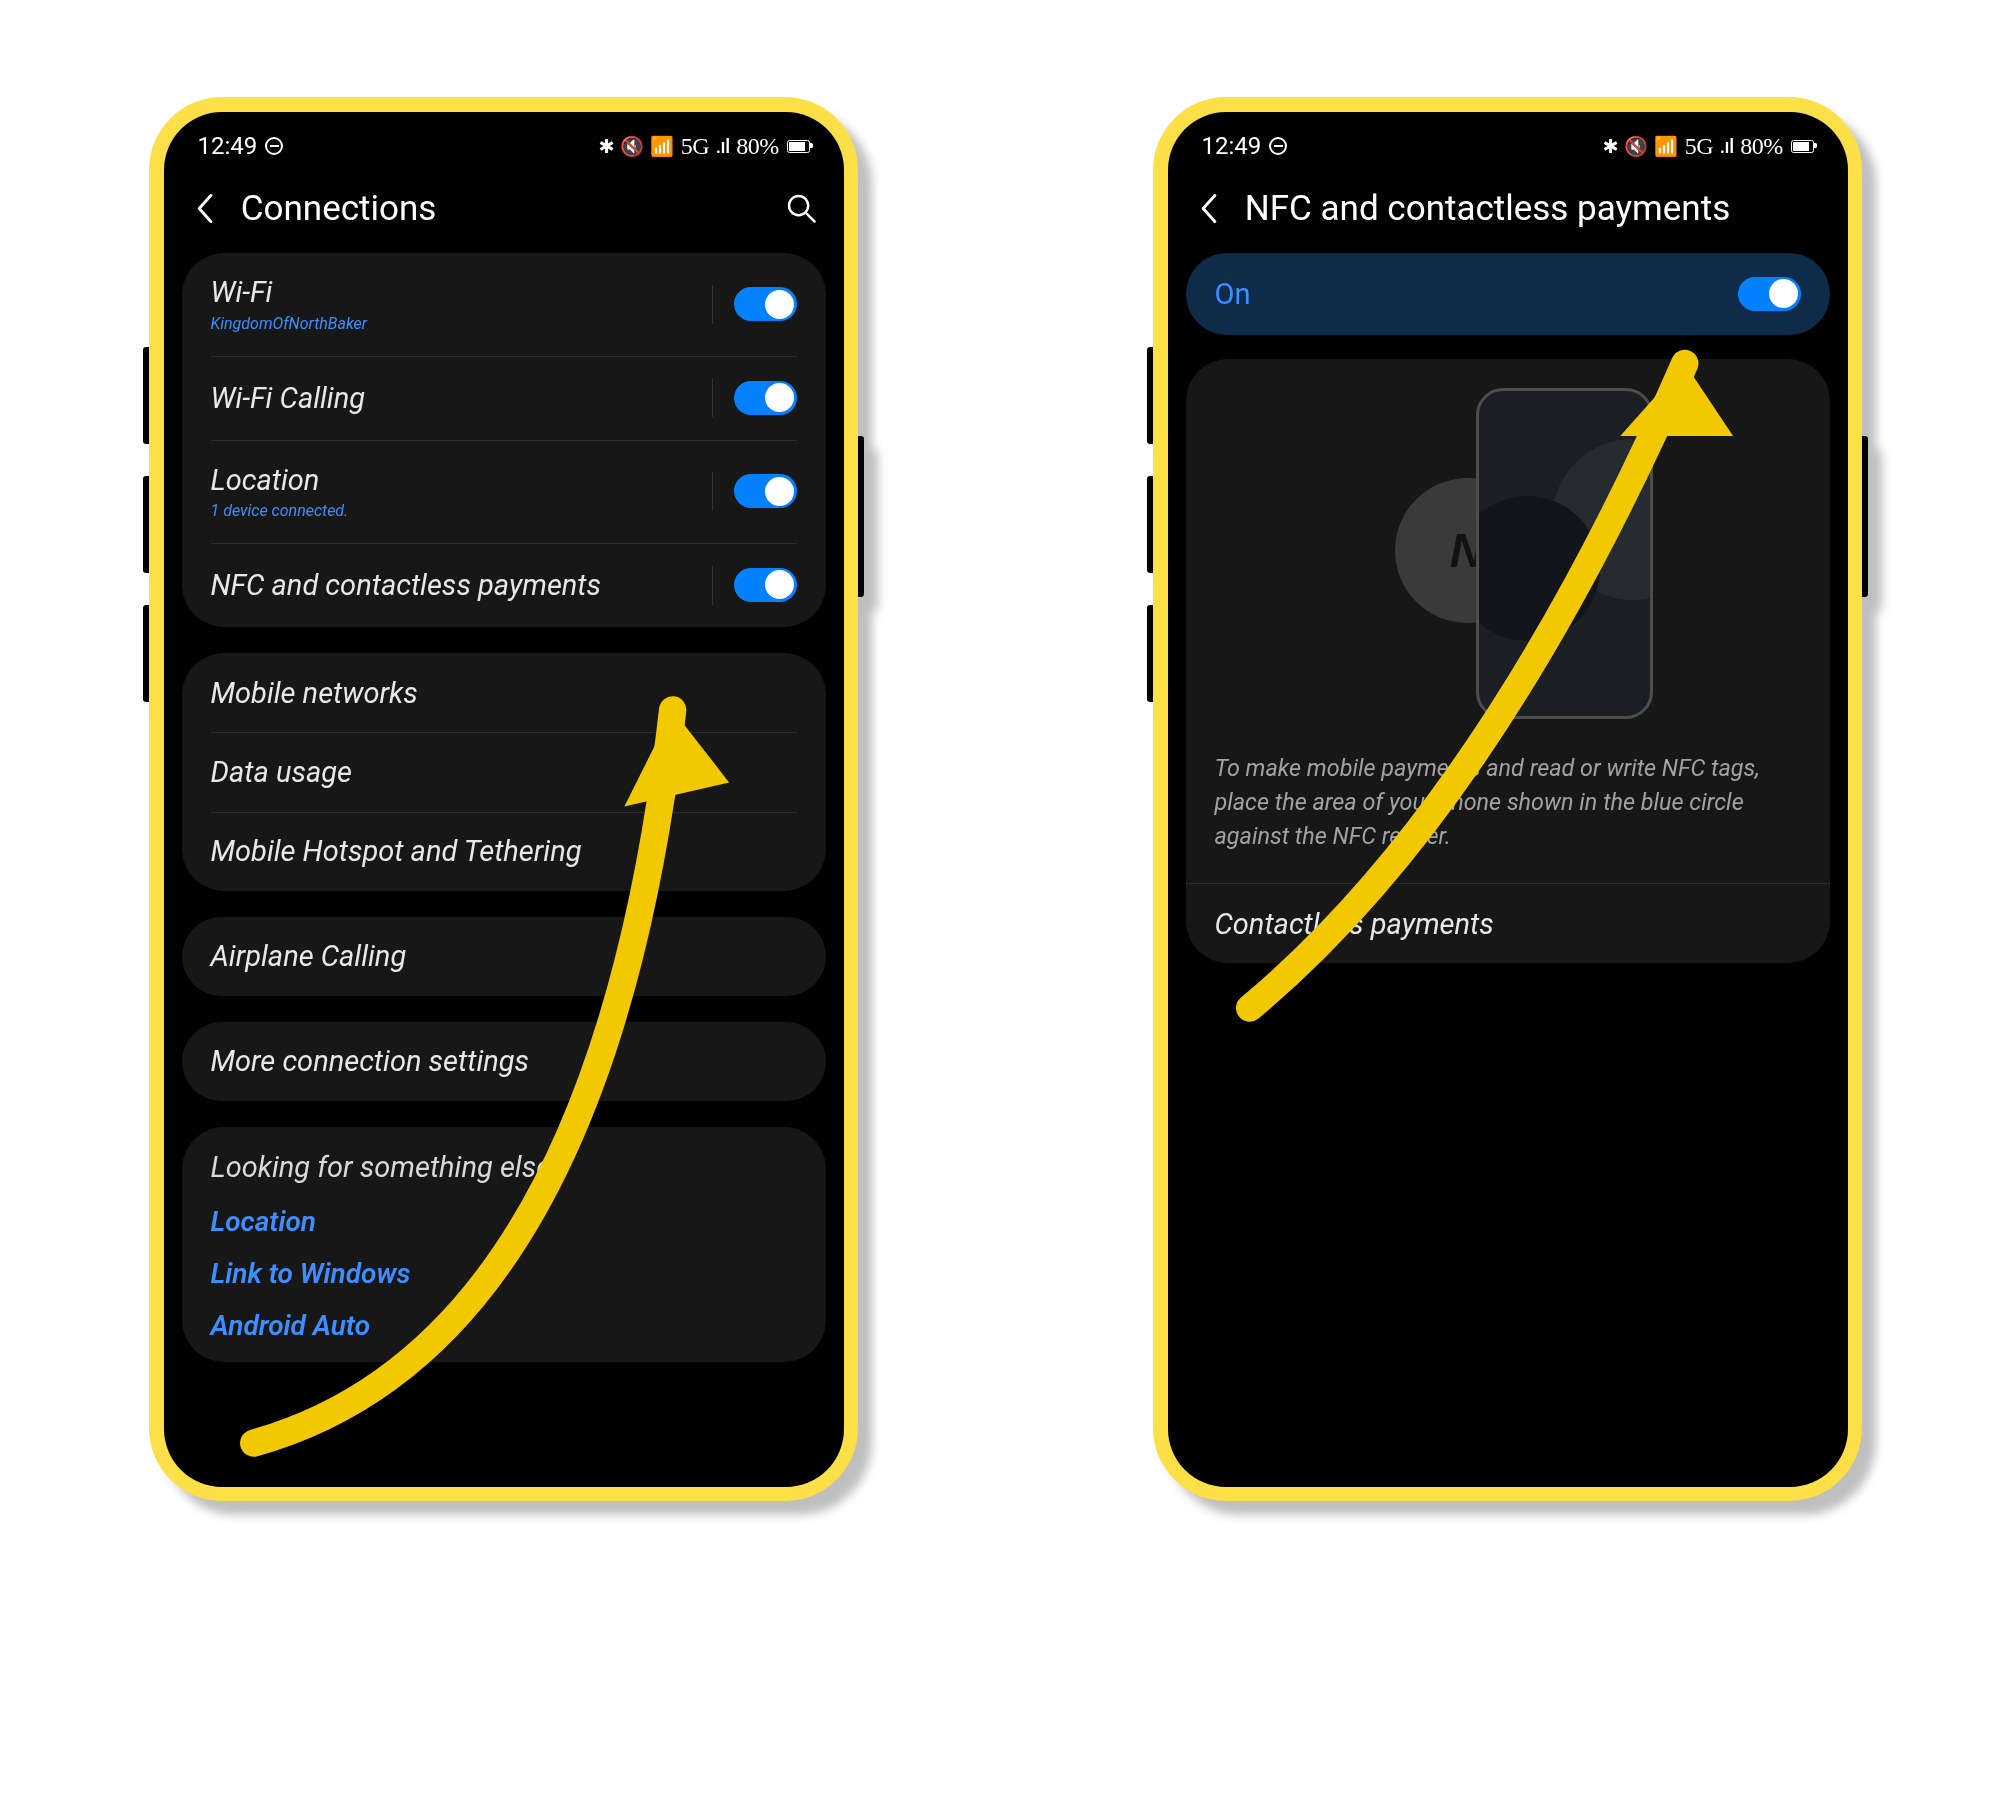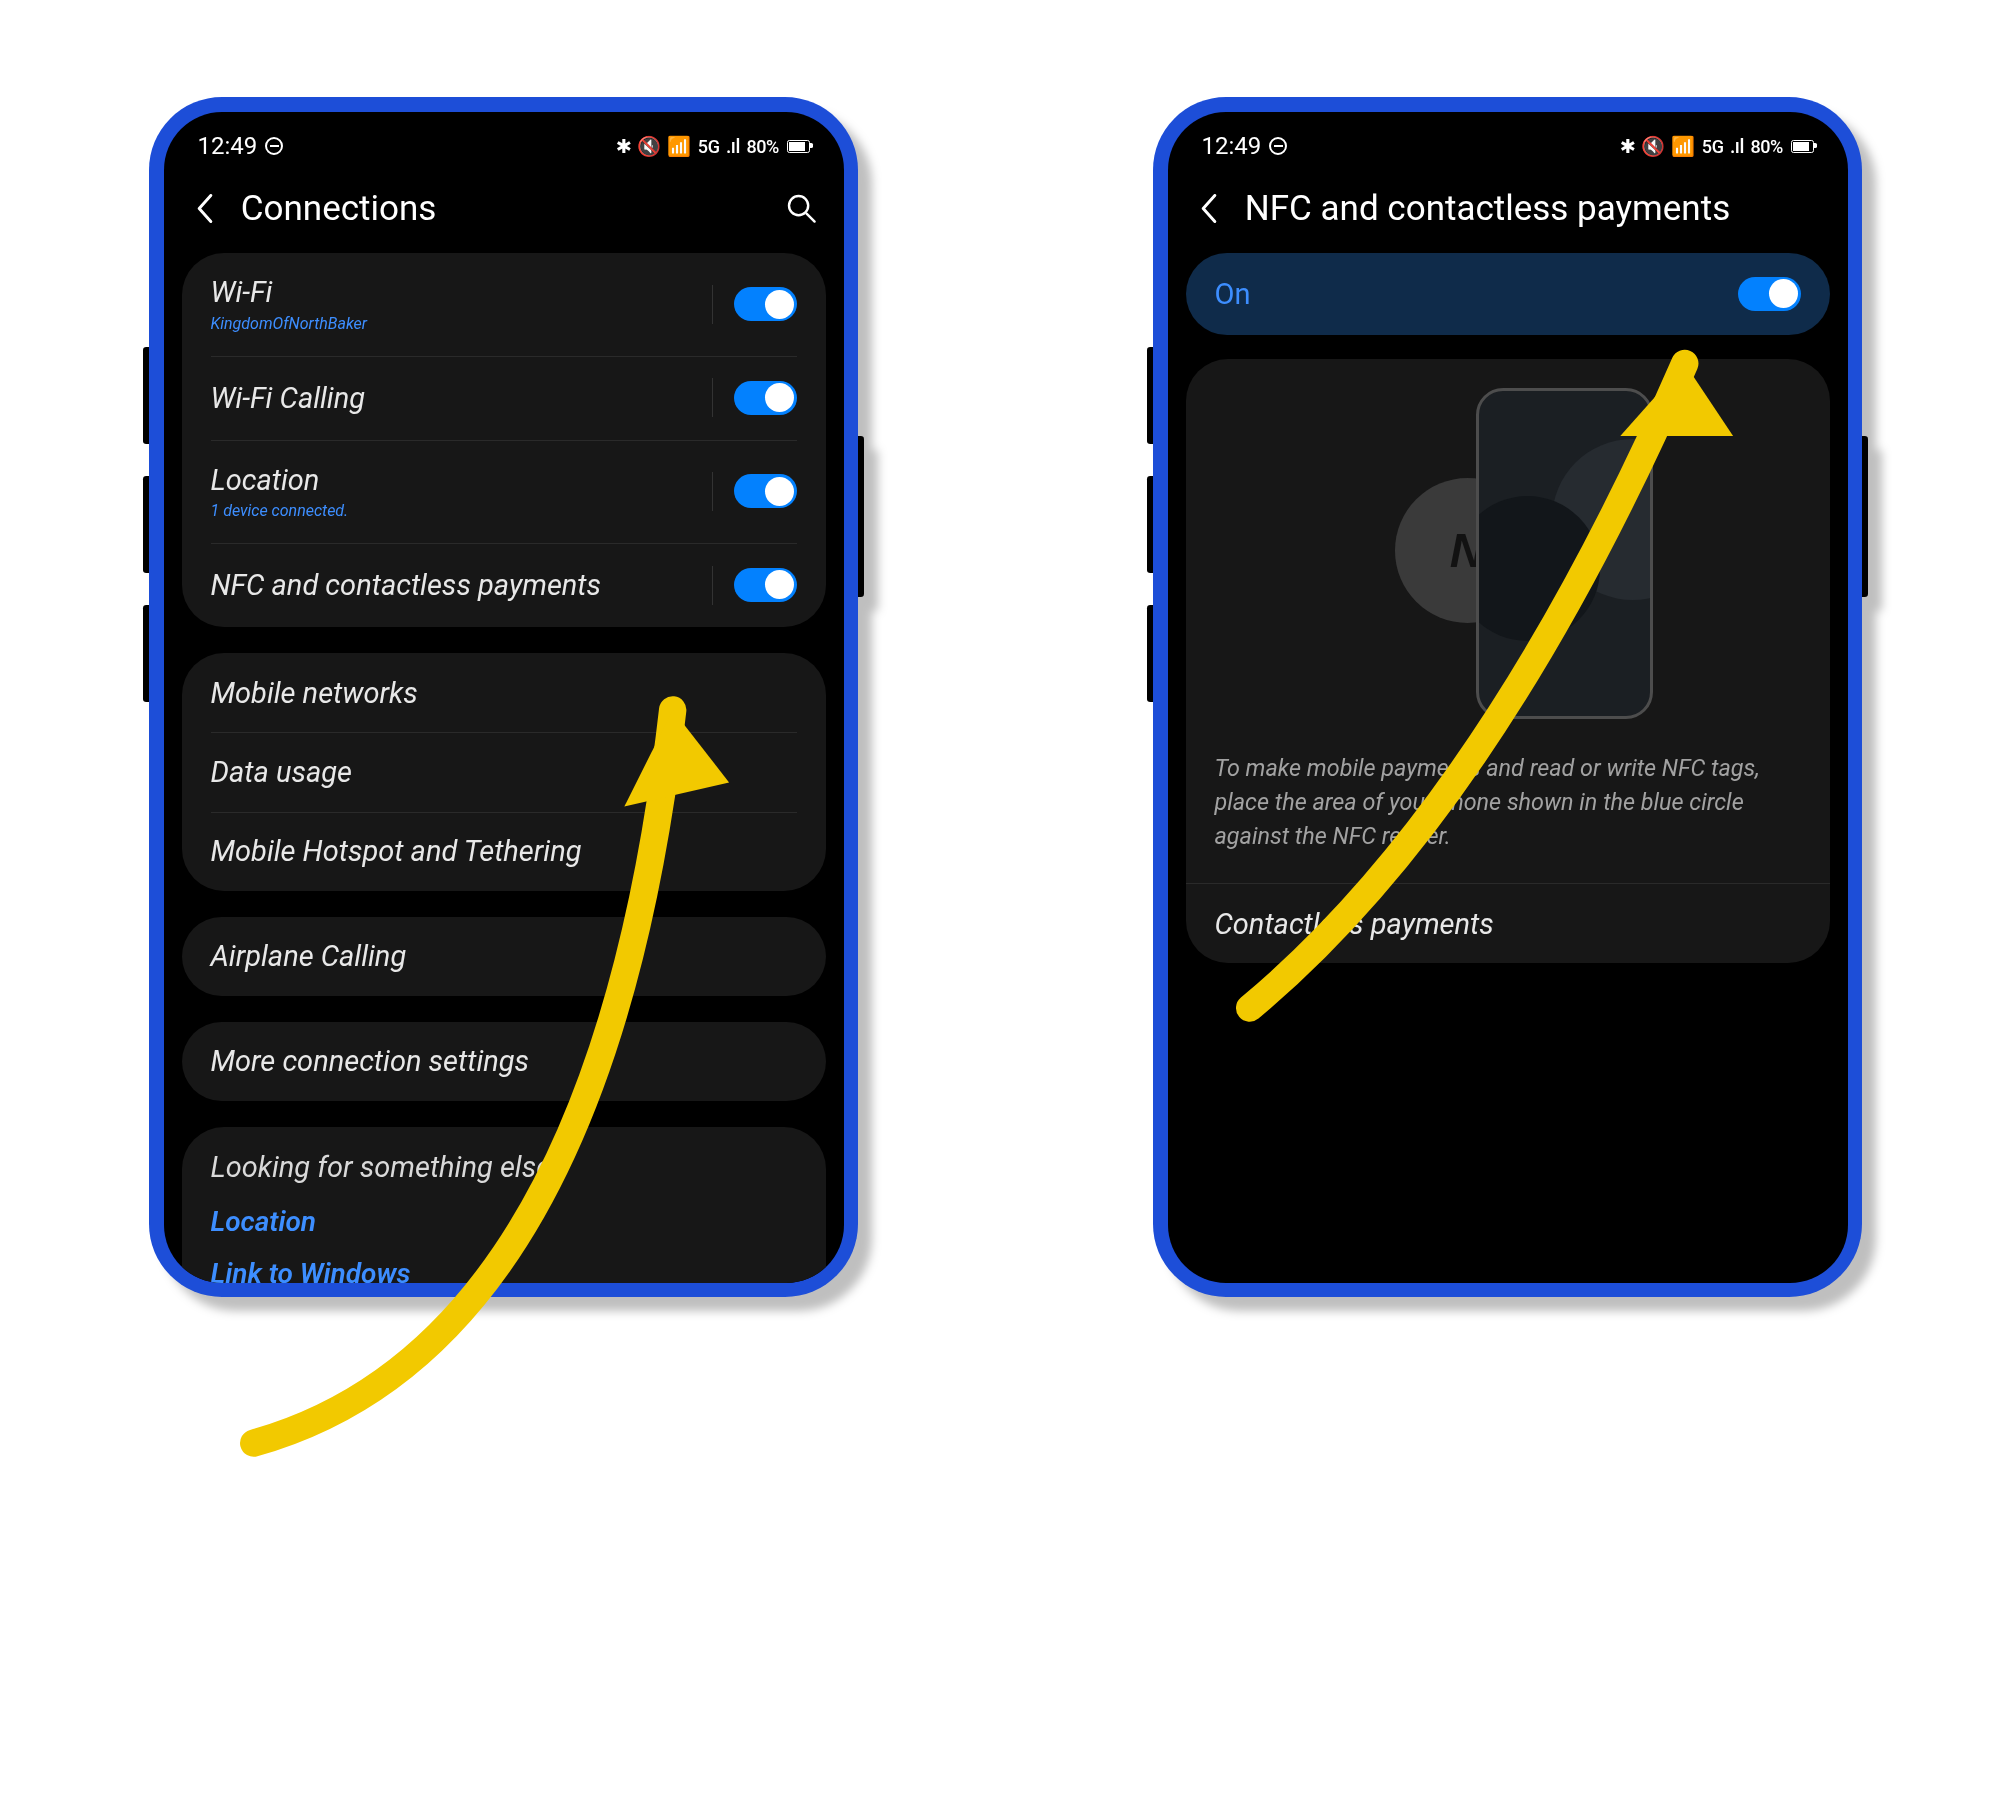--- a/index.html
+++ b/index.html
@@ -6,22 +6,22 @@
   body {
     background: #ffffff;
     font-family: -apple-system, BlinkMacSystemFont, "Segoe UI", Roboto, Arial, sans-serif;
     width: 2010px;
     height: 1815px;
     position: relative;
   }
   .phone {
     position: absolute;
     width: 709px;
-    height: 1200px;
-    background: #1d4ed8;
+    height: 1404px;
+    background: #fde047;
     border-radius: 73px;
     filter: drop-shadow(14.5px 14.5px 4.8px rgba(0,0,0,0.25));
   }
   .phone::before {
     
     content: "";
     position: absolute;
     left: -6.4px;
     top: 250px;
     width: 6.4px;
@@ -56,21 +56,21 @@
     justify-content: space-between;
     align-items: center;
     color: #fff;
     font-size: 24px;
     padding: 11.3px 34px 8px 34px;
     font-weight: 400;
   }
   .status-left { display: flex; align-items: center; gap: 8px; }
   .status-right { display: flex; align-items: center; gap: 6.4px; font-weight: 500; letter-spacing: -0.4px; }
   .status-right .ic { font-size: 19.3px; }
-  .status-right .txt { font-size: 18px; }
+  .status-right .txt { font-size: 24px; font-family: Liberation Serif, serif; }
 
   .header {
     display: flex;
     align-items: center;
     gap: 19.3px;
     padding: 19.3px 24px 24px 24px;
   }
   .back-chevron {
     width: 34px; height: 34px;
     display: flex; align-items: center; justify-content: center;

